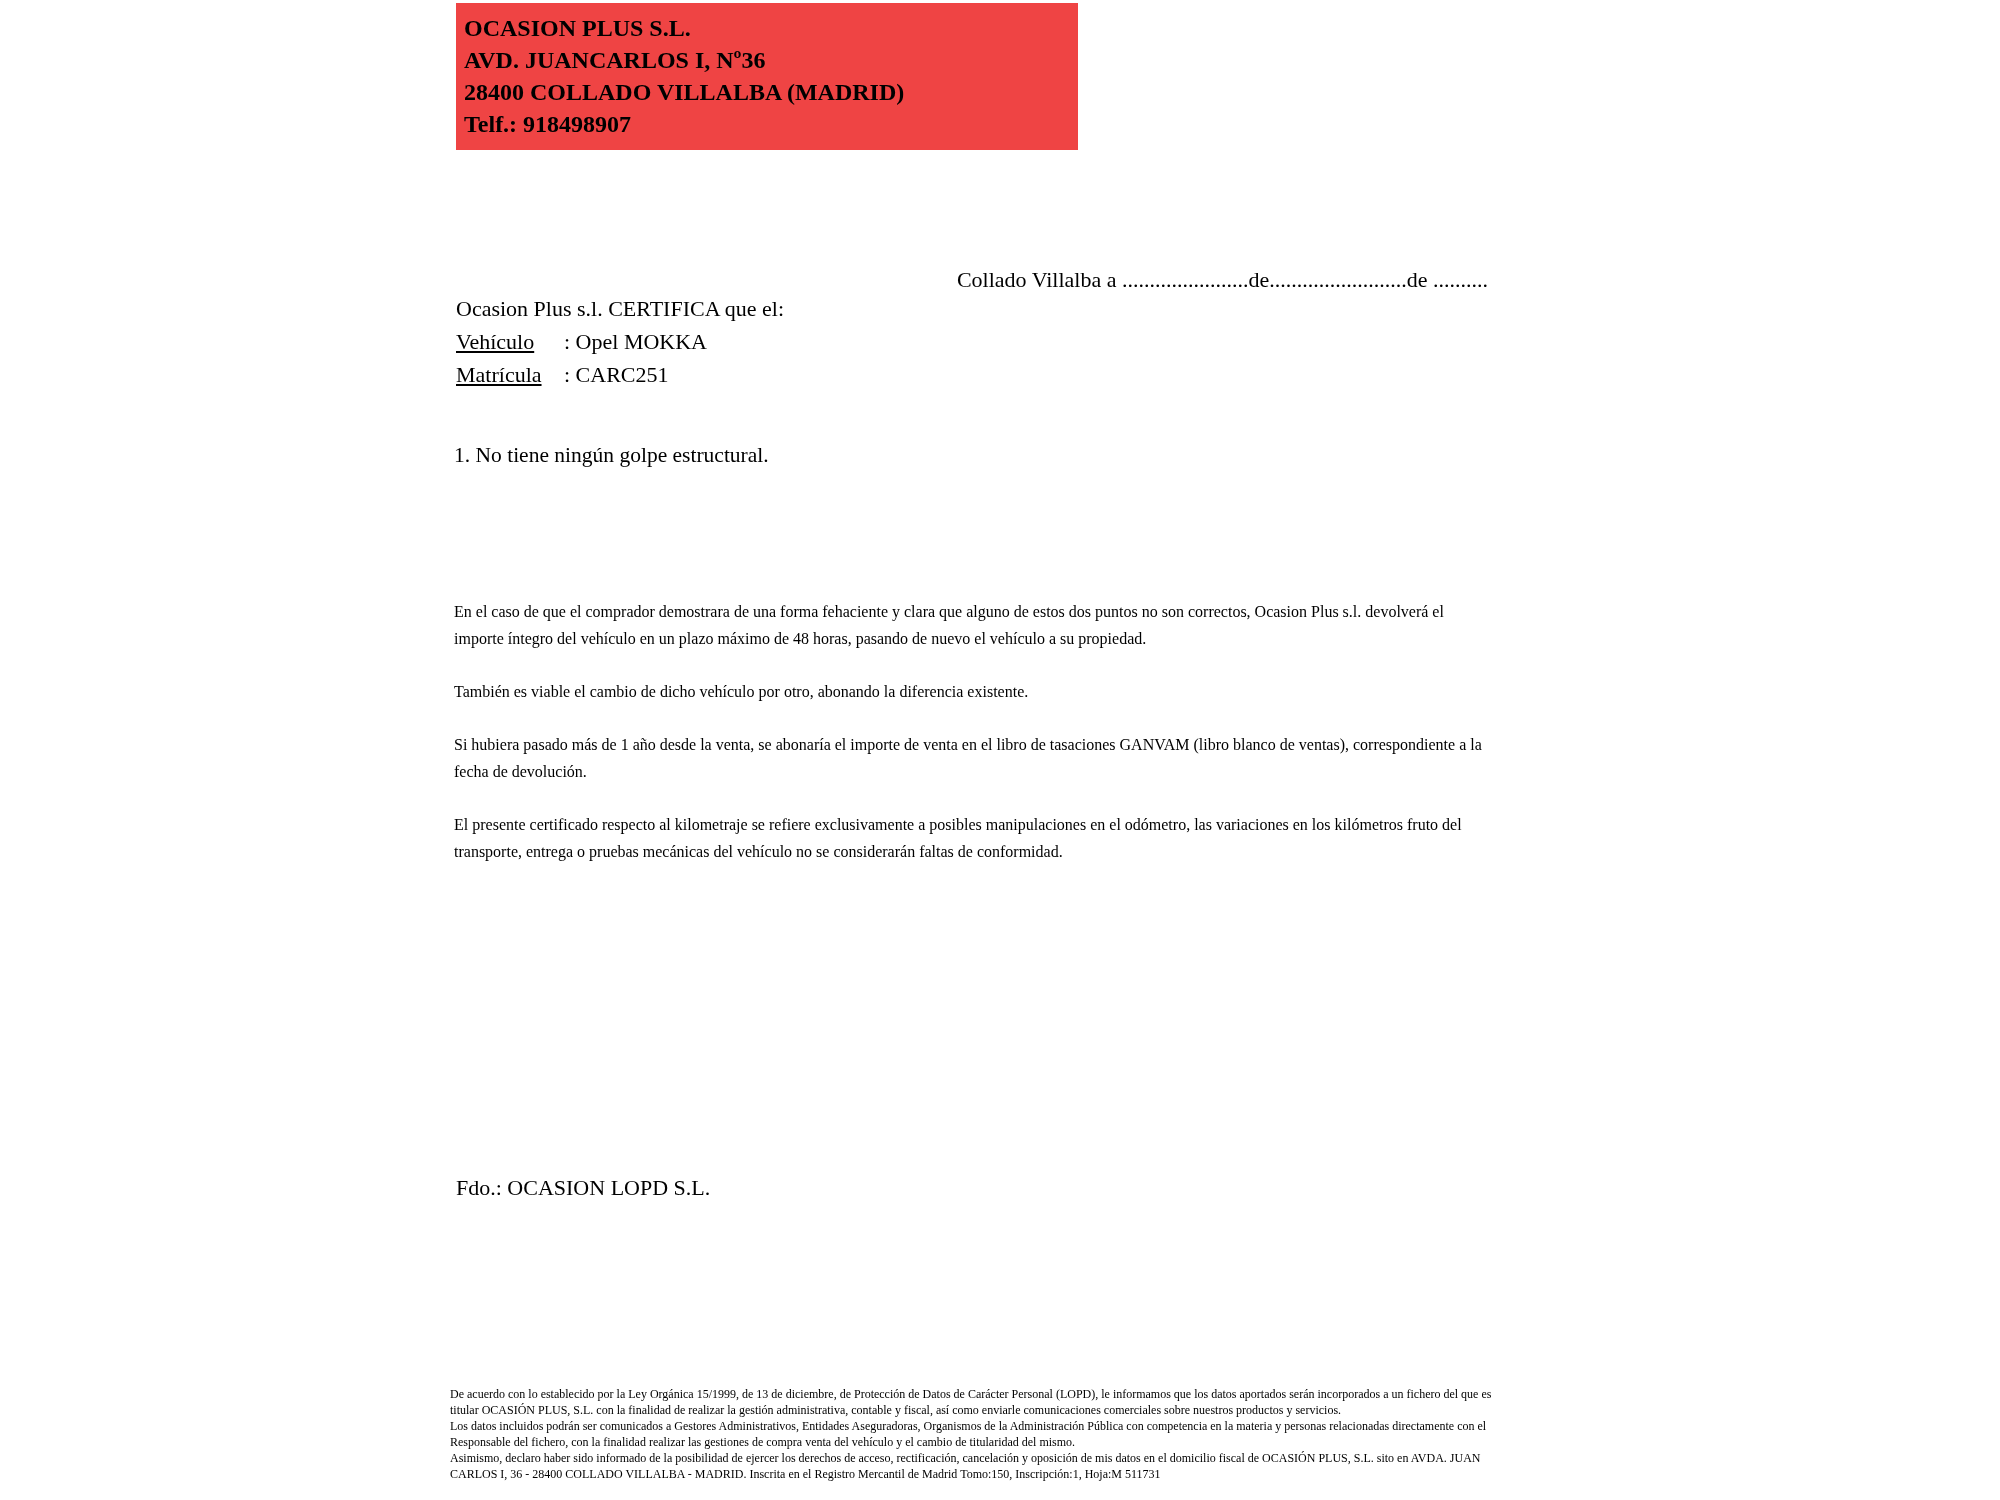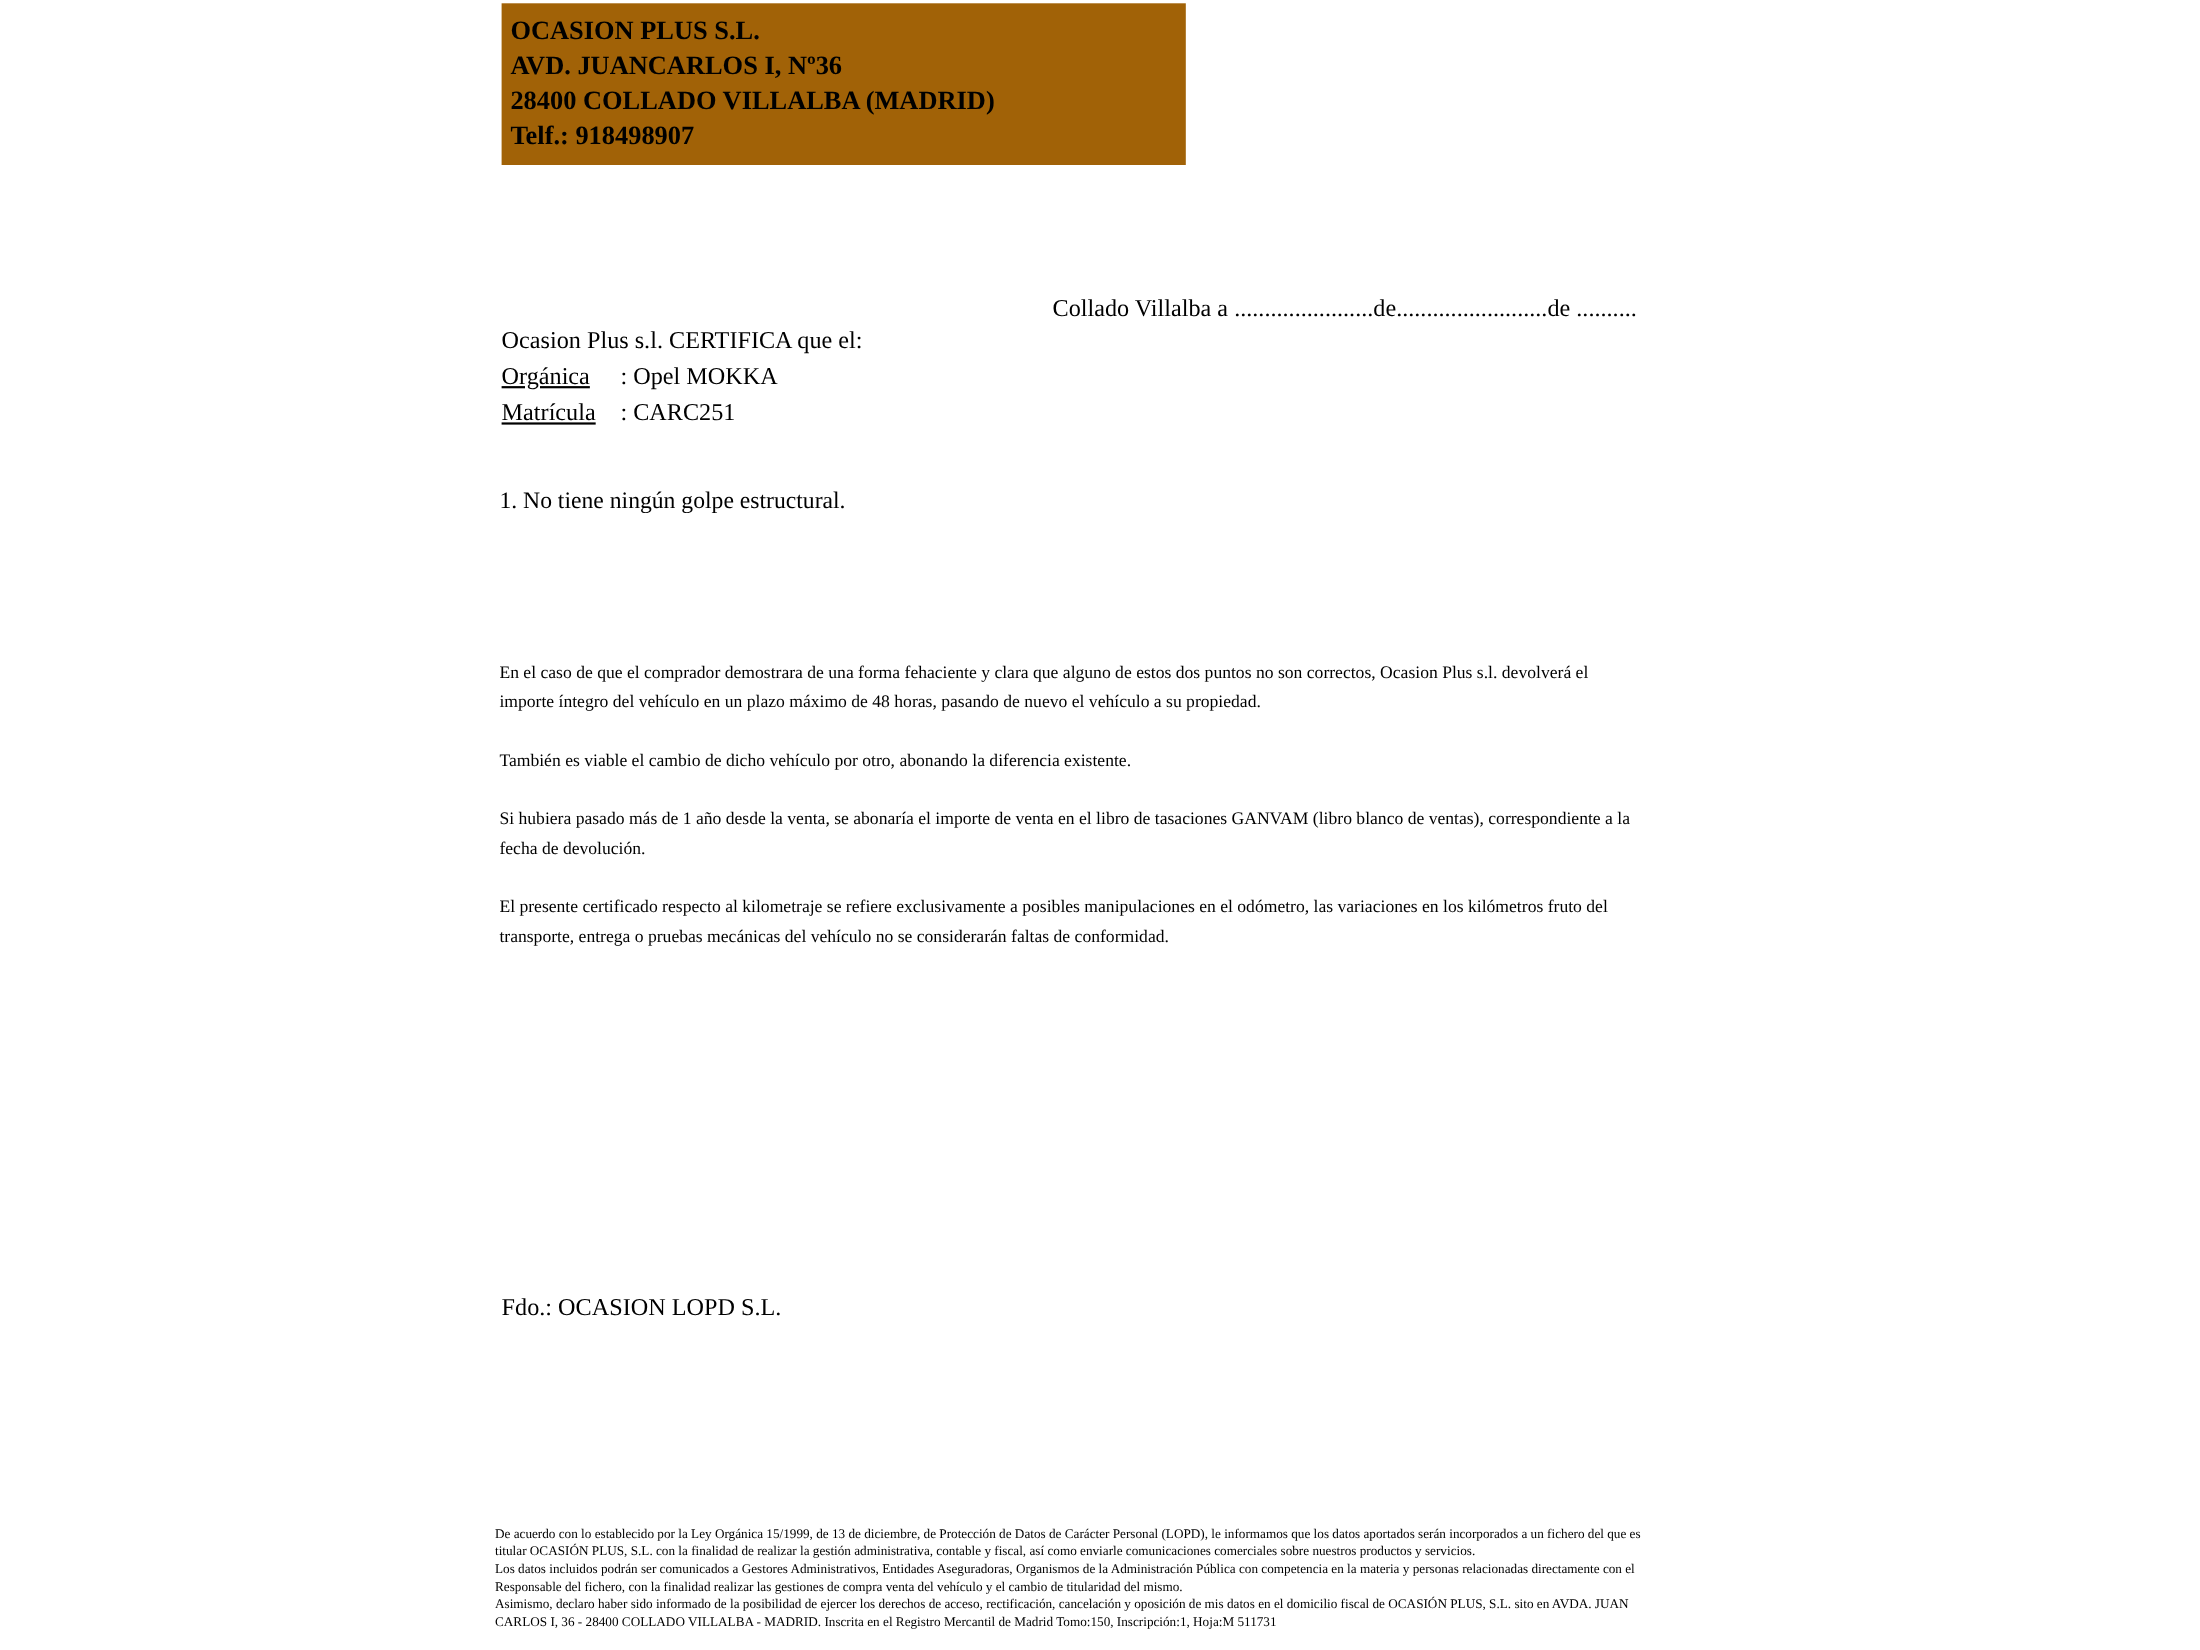--- a/index.html
+++ b/index.html
@@ -16,21 +16,21 @@
     font-family: "Liberation Serif", "DejaVu Serif", serif;
     overflow: hidden;
   }
 
   
   .header-box {
     position: absolute;
     left: 456px;
     top: 3px;
     width: 622px;
-    background: #a16207;
+    background: #ef4444;
     padding: 9px 0 10px 8px;
     box-sizing: border-box;
   }
   .header-box .hline {
     font-size: 24px;
     font-weight: bold;
     line-height: 32px;
     white-space: nowrap;
   }
 
@@ -117,21 +117,21 @@
     <div class="hline">AVD. JUANCARLOS I, Nº36</div>
     <div class="hline">28400 COLLADO VILLALBA (MADRID)</div>
     <div class="hline">Telf.: 918498907</div>
   </div>
 
   <div class="date-line">Collado Villalba a .......................de.........................de ..........</div>
 
   <div class="certify-block">
     <div>Ocasion Plus s.l. CERTIFICA que el:</div>
     <div class="certify-row">
-      <span class="label">Orgánica</span><span>: Opel MOKKA</span>
+      <span class="label">Vehículo</span><span>: Opel MOKKA</span>
     </div>
     <div class="certify-row">
       <span class="label">Matrícula</span><span>: CARC251</span>
     </div>
   </div>
 
   <div class="points-block">
     <p>1. No tiene ningún golpe estructural.</p>
   </div>
 

